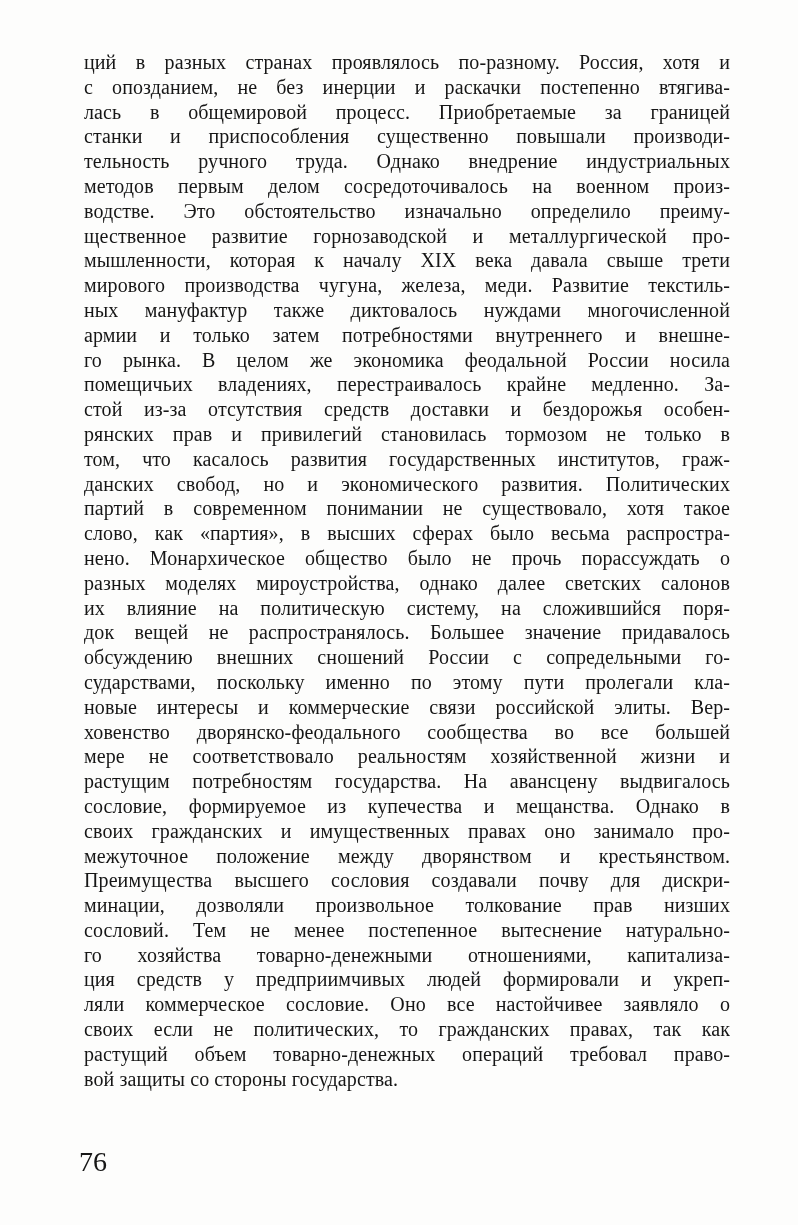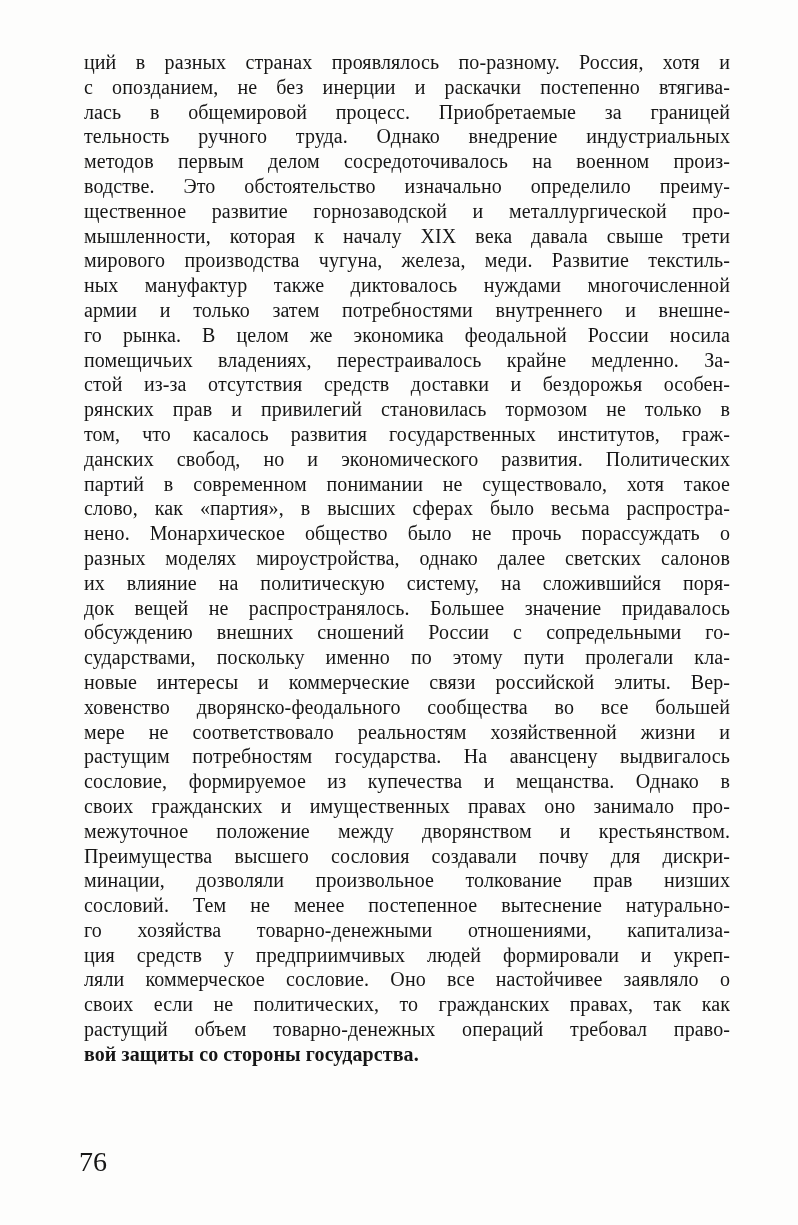--- a/index.html
+++ b/index.html
@@ -31,38 +31,38 @@
     line-height: 24.8px;
     font-size: 20px;
     text-align: justify;
     text-align-last: justify;
     white-space: normal;
     overflow: hidden;
     letter-spacing: 0.1px;
   }
   .text-line.last {
     text-align-last: left;
-    font-weight: bold;
   }
   .page-number {
     position: absolute;
     left: 79px;
     top: 1150px;
     font-size: 28px;
     line-height: 24px;
   }
 </style>
 </head>
 <body>
 
 <div class="page">
   <div class="text-block">
       <div class="text-line">ций в разных странах проявлялось по-разному. Россия, хотя и</div>
       <div class="text-line">с опозданием, не без инерции и раскачки постепенно втягива-</div>
       <div class="text-line">лась в общемировой процесс. Приобретаемые за границей</div>
+      <div class="text-line">станки и приспособления существенно повышали производи-</div>
       <div class="text-line">тельность ручного труда. Однако внедрение индустриальных</div>
       <div class="text-line">методов первым делом сосредоточивалось на военном произ-</div>
       <div class="text-line">водстве. Это обстоятельство изначально определило преиму-</div>
       <div class="text-line">щественное развитие горнозаводской и металлургической про-</div>
       <div class="text-line">мышленности, которая к началу XIX века давала свыше трети</div>
       <div class="text-line">мирового производства чугуна, железа, меди. Развитие текстиль-</div>
       <div class="text-line">ных мануфактур также диктовалось нуждами многочисленной</div>
       <div class="text-line">армии и только затем потребностями внутреннего и внешне-</div>
       <div class="text-line">го рынка. В целом же экономика феодальной России носила</div>
       <div class="text-line">помещичьих владениях, перестраивалось крайне медленно. За-</div>

